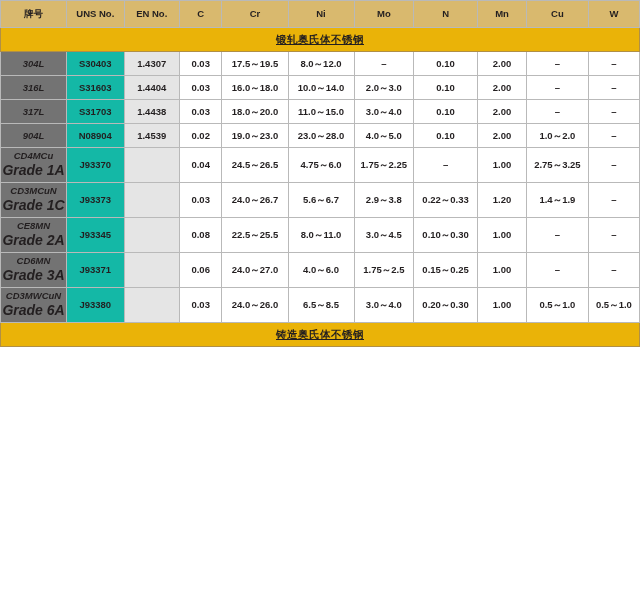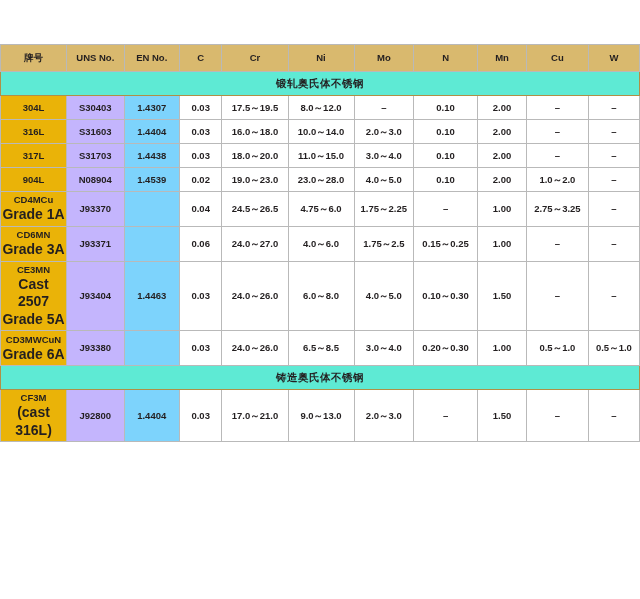--- a/index.html
+++ b/index.html
@@ -10,62 +10,63 @@
   body {
     width: 640px;
     height: 599px;
     font-family: "Liberation Sans", sans-serif;
     color: #231f20;
   }
   table.spec {
     border-collapse: collapse;
     width: 640px;
     table-layout: fixed;
-    margin-top: 44px;
   }
   table.spec td, table.spec th {
     border: 1px solid #b9b9b9;
     text-align: center;
     vertical-align: middle;
     font-size: 9.5px;
     line-height: 1.25;
     padding: 2px 1px;
     font-weight: bold;
     color: #231f20;
   }
   thead th {
     background: #d9b96e;
     font-size: 10px;
     height: 22px;
     font-weight: bold;
     border: 1px solid #b08f46;
   }
   tr.section td {
-    background: #5eead4;
+    background: #eab308;
     font-size: 10.5px;
     height: 19px;
     letter-spacing: 0.5px;
     border: 1px solid #b08f46;
+    text-decoration: underline;
   }
   td.name {
-    background: #eab308;
+    background: #737373;
     font-size: 10px;
     padding: 3px 1px;
+    font-style: italic;
   }
   td.name .sub {
     display: block;
     font-size: 14px;
     font-weight: bold;
   }
   td.uns {
-    background: #c4b5fd;
+    background: #14b8a6;
     font-size: 9.5px;
   }
   td.en {
-    background: #7dd3fc;
+    background: #e5e5e5;
     font-size: 9.5px;
   }
   td.val {
     background: #ffffff;
     font-size: 9.5px;
   }
   tbody tr.data td {
     height: 19px;
   }
   tbody tr.data.tall td {
@@ -179,68 +180,68 @@
         <td class="val">0.04</td>
         <td class="val">24.5～26.5</td>
         <td class="val">4.75～6.0</td>
         <td class="val">1.75～2.25</td>
         <td class="val">–</td>
         <td class="val">1.00</td>
         <td class="val">2.75～3.25</td>
         <td class="val">–</td>
       </tr>
       <tr class="data tall">
+        <td class="name"><span>CD3MCuN</span><span class="sub">Grade 1C</span></td>
+        <td class="uns">J93373</td>
+        <td class="en"></td>
+        <td class="val">0.03</td>
+        <td class="val">24.0～26.7</td>
+        <td class="val">5.6～6.7</td>
+        <td class="val">2.9～3.8</td>
+        <td class="val">0.22～0.33</td>
+        <td class="val">1.20</td>
+        <td class="val">1.4～1.9</td>
+        <td class="val">–</td>
+      </tr>
+      <tr class="data tall">
+        <td class="name"><span>CE8MN</span><span class="sub">Grade 2A</span></td>
+        <td class="uns">J93345</td>
+        <td class="en"></td>
+        <td class="val">0.08</td>
+        <td class="val">22.5～25.5</td>
+        <td class="val">8.0～11.0</td>
+        <td class="val">3.0～4.5</td>
+        <td class="val">0.10～0.30</td>
+        <td class="val">1.00</td>
+        <td class="val">–</td>
+        <td class="val">–</td>
+      </tr>
+      <tr class="data tall">
         <td class="name"><span>CD6MN</span><span class="sub">Grade 3A</span></td>
         <td class="uns">J93371</td>
         <td class="en"></td>
         <td class="val">0.06</td>
         <td class="val">24.0～27.0</td>
         <td class="val">4.0～6.0</td>
         <td class="val">1.75～2.5</td>
         <td class="val">0.15～0.25</td>
         <td class="val">1.00</td>
         <td class="val">–</td>
         <td class="val">–</td>
       </tr>
       <tr class="data tall">
-        <td class="name"><span>CE3MN</span><span class="sub">Cast 2507<br>Grade 5A</span></td>
-        <td class="uns">J93404</td>
-        <td class="en">1.4463</td>
-        <td class="val">0.03</td>
-        <td class="val">24.0～26.0</td>
-        <td class="val">6.0～8.0</td>
-        <td class="val">4.0～5.0</td>
-        <td class="val">0.10～0.30</td>
-        <td class="val">1.50</td>
-        <td class="val">–</td>
-        <td class="val">–</td>
-      </tr>
-      <tr class="data tall">
         <td class="name"><span>CD3MWCuN</span><span class="sub">Grade 6A</span></td>
         <td class="uns">J93380</td>
         <td class="en"></td>
         <td class="val">0.03</td>
         <td class="val">24.0～26.0</td>
         <td class="val">6.5～8.5</td>
         <td class="val">3.0～4.0</td>
         <td class="val">0.20～0.30</td>
         <td class="val">1.00</td>
         <td class="val">0.5～1.0</td>
         <td class="val">0.5～1.0</td>
       </tr>
       <tr class="section">
         <td colspan="11">铸造奥氏体不锈钢</td>
       </tr>
-      <tr class="data tall">
-        <td class="name"><span>CF3M</span><span class="sub">(cast 316L)</span></td>
-        <td class="uns">J92800</td>
-        <td class="en">1.4404</td>
-        <td class="val">0.03</td>
-        <td class="val">17.0～21.0</td>
-        <td class="val">9.0～13.0</td>
-        <td class="val">2.0～3.0</td>
-        <td class="val">–</td>
-        <td class="val">1.50</td>
-        <td class="val">–</td>
-        <td class="val">–</td>
-      </tr>
     </tbody>
 </table>
 
 </body></html>

